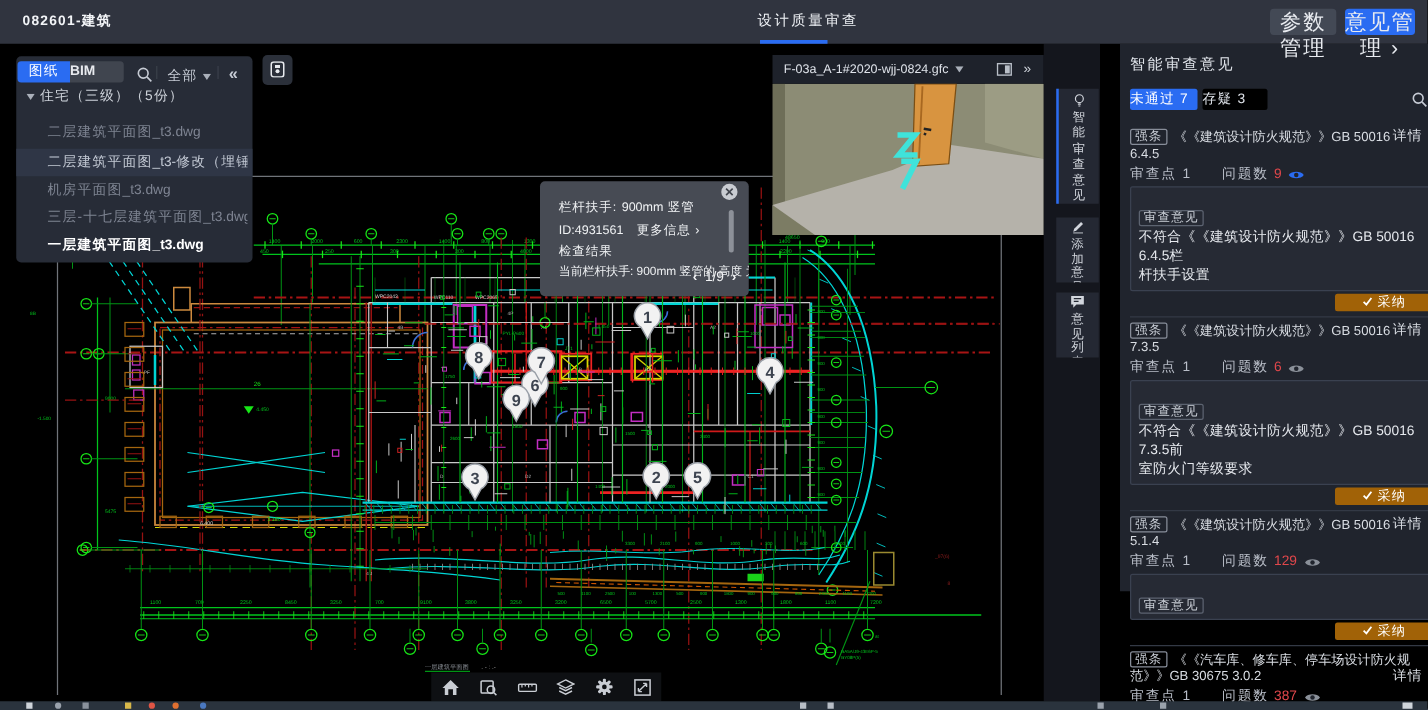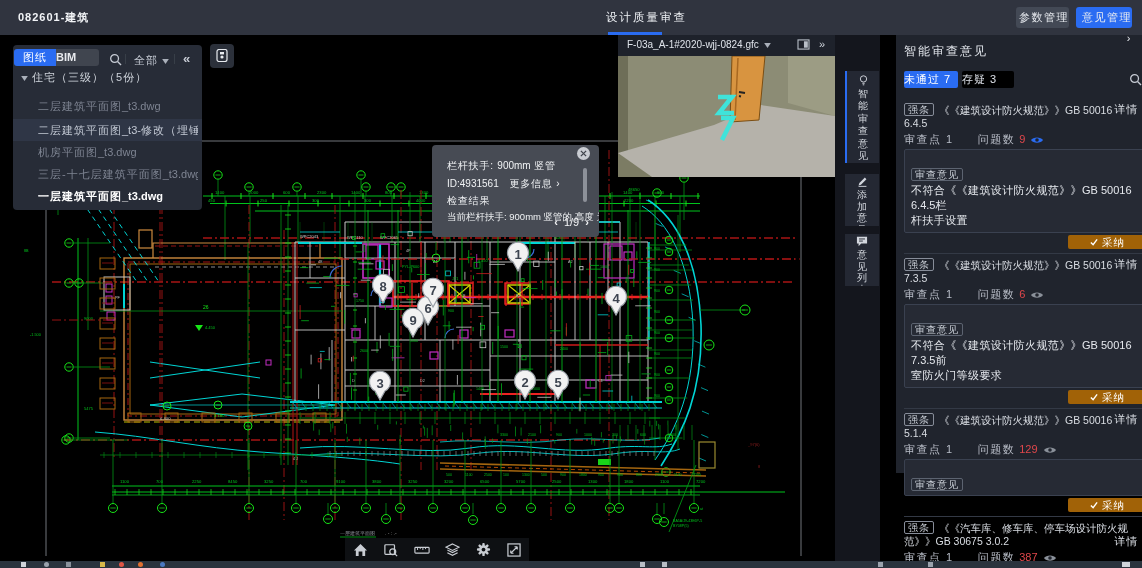--- a/index.html
+++ b/index.html
@@ -2,35 +2,35 @@
 <html><head><meta charset="utf-8"><style>
 *{margin:0;padding:0;box-sizing:border-box}
 html,body{width:1142px;height:568px;overflow:hidden;background:#000;font-family:"Liberation Sans",sans-serif}
 .abs{position:absolute}
 .cjk1{letter-spacing:1.5px}
 svg text{font-family:"Liberation Sans",sans-serif}
 #topbar{left:0;top:0;width:1142px;height:35px;background:#30343f;z-index:30}
 #topbar .ttl{position:absolute;left:18px;top:0;line-height:35px;font-size:11px;font-weight:bold;color:#f2f4f7;letter-spacing:1px}
 #topbar .ctab{position:absolute;left:606px;top:0;line-height:34px;font-size:11.5px;color:#eef1f5;letter-spacing:2px}
 #topbar .under{position:absolute;left:608px;top:32px;width:54px;height:3px;background:#2a6cf2}
-.tbtn{position:absolute;top:7px;height:21px;line-height:21px;text-align:right;font-size:11px;color:#e8ebf0;border-radius:3px;letter-spacing:1.5px}
+.tbtn{position:absolute;top:7px;height:21px;line-height:21px;text-align:center;font-size:17px;color:#e8ebf0;border-radius:3px;letter-spacing:1.5px}
 #cadsvg{position:absolute;left:0;top:0;z-index:1}
 #toolbar{left:345px;top:538px;width:184px;height:23px;background:#0e1013;z-index:5;display:flex;align-items:center;justify-content:space-between;padding:0 8px}
 #leftpanel{left:13px;top:45px;width:189px;height:165px;background:#272c37;border-radius:4px;z-index:20;font-size:11px}
 #leftpanel .seg{position:absolute;left:1px;top:4px;height:17px;display:flex}
 #leftpanel .sega{width:42px;background:#2a6cf2;color:#fff;border-radius:3px 0 0 3px;text-align:center;line-height:17px;letter-spacing:1px}
 #leftpanel .segb{width:43px;background:#40454f;color:#e8eaee;border-radius:0 3px 3px 0;line-height:17px;font-weight:bold}
 #leftpanel .hic{position:absolute;top:8px;color:#c6cbd4}
 #leftpanel .tree{position:absolute;left:8px;top:24px;color:#ced3da;letter-spacing:1px;height:16px;line-height:16px}
 .fitem{position:absolute;left:25px;height:16px;line-height:16px;color:#7e8492;letter-spacing:1px;white-space:nowrap;overflow:hidden;width:160px}
 #selrow{position:absolute;left:0;top:74px;width:189px;height:22px;background:#2f3646}
 #iconbtn{left:210px;top:44px;width:24px;height:24px;background:#2b303a;border-radius:4px;z-index:20}
 #tooltip{left:432px;top:145px;width:167px;height:92px;background:#474b54;border-radius:4px;z-index:22;color:#f0f2f4;font-size:10px;overflow:hidden}
 #tooltip .tl{position:absolute;left:15px;white-space:nowrap;letter-spacing:0.8px}
-#viewer{left:618px;top:33px;width:217px;height:144px;z-index:21}
+#viewer{left:618px;top:44px;width:217px;height:144px;z-index:21}
 #viewer .vh{height:23px;background:#1e222b;color:#dfe3ea;font-size:10px;line-height:23px;padding-left:9px;letter-spacing:0}
 #strip{left:835px;top:35px;width:45px;height:526px;background:#14161d;z-index:23}
 .sbtn{position:absolute;left:10px;width:34px;background:#242833;color:#d2d6dd;font-size:10px;text-align:center;overflow:hidden}
 .sbtn .vt{line-height:12.4px}
 #rightpanel{left:896px;top:35px;width:262px;height:438px;background:#20242d;z-index:24;color:#d9dde3}
 #rightpanel .pt{position:absolute;left:8px;top:8px;font-size:12px;color:#e2e6ec;letter-spacing:2px}
 .rtab{position:absolute;top:36px;height:17px;line-height:17px;text-align:left;font-size:11px;border-radius:2px;letter-spacing:1px}
 #cards{position:absolute;left:8px;top:64px;width:243px}
 .card{padding:4px 0 4px;border-bottom:1px solid #333945;font-size:11px}
 .crow1{line-height:13px;color:#d9dde3}.crow1 .cjk1{letter-spacing:0;font-size:10.5px}

